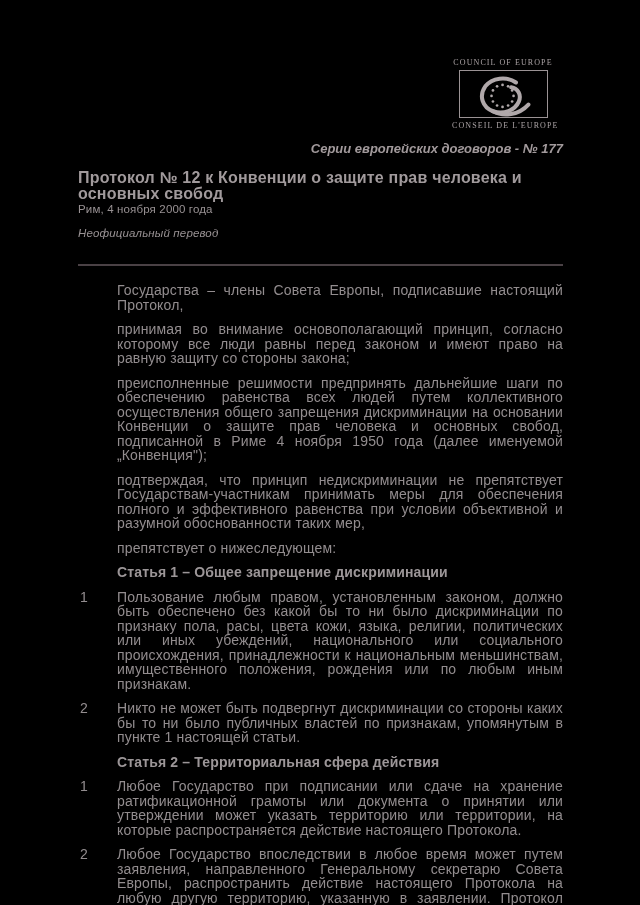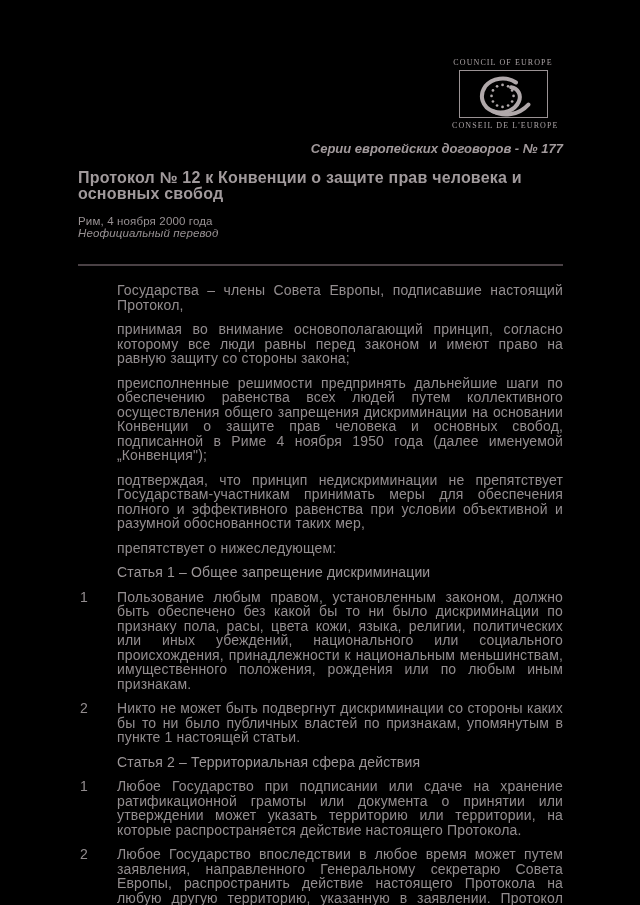--- a/index.html
+++ b/index.html
@@ -60,21 +60,20 @@
     letter-spacing: 0.2px;
     line-height: 16px;
   }
   .place-date {
     position: absolute;
     top: 203px;
     left: 78px;
     font-size: 11.5px;
     color: #999294;
     letter-spacing: 0.15px;
-    margin-top: 12px;
   }
   .trans-note {
     position: absolute;
     top: 227px;
     left: 78px;
     font-size: 11.5px;
     font-style: italic;
     color: #999294;
     letter-spacing: 0.15px;
     text-align: right;
@@ -97,21 +96,21 @@
     font-size: 14px;
     line-height: 14.5px;
     letter-spacing: 0.15px;
   }
   .para {
     margin: 0 77px 10px 117px;
     text-align: justify;
   }
   .art-heading {
     margin: 0 77px 10px 117px;
-    font-weight: normal;
+    font-weight: bold;
     color: #9c9698;
   }
   .item {
     display: grid;
     grid-template-columns: 37px 1fr;
     margin: 0 77px 10px 80px;
   }
   .item .num { text-align: left; }
   .item .itext { text-align: justify; }
 </style>

